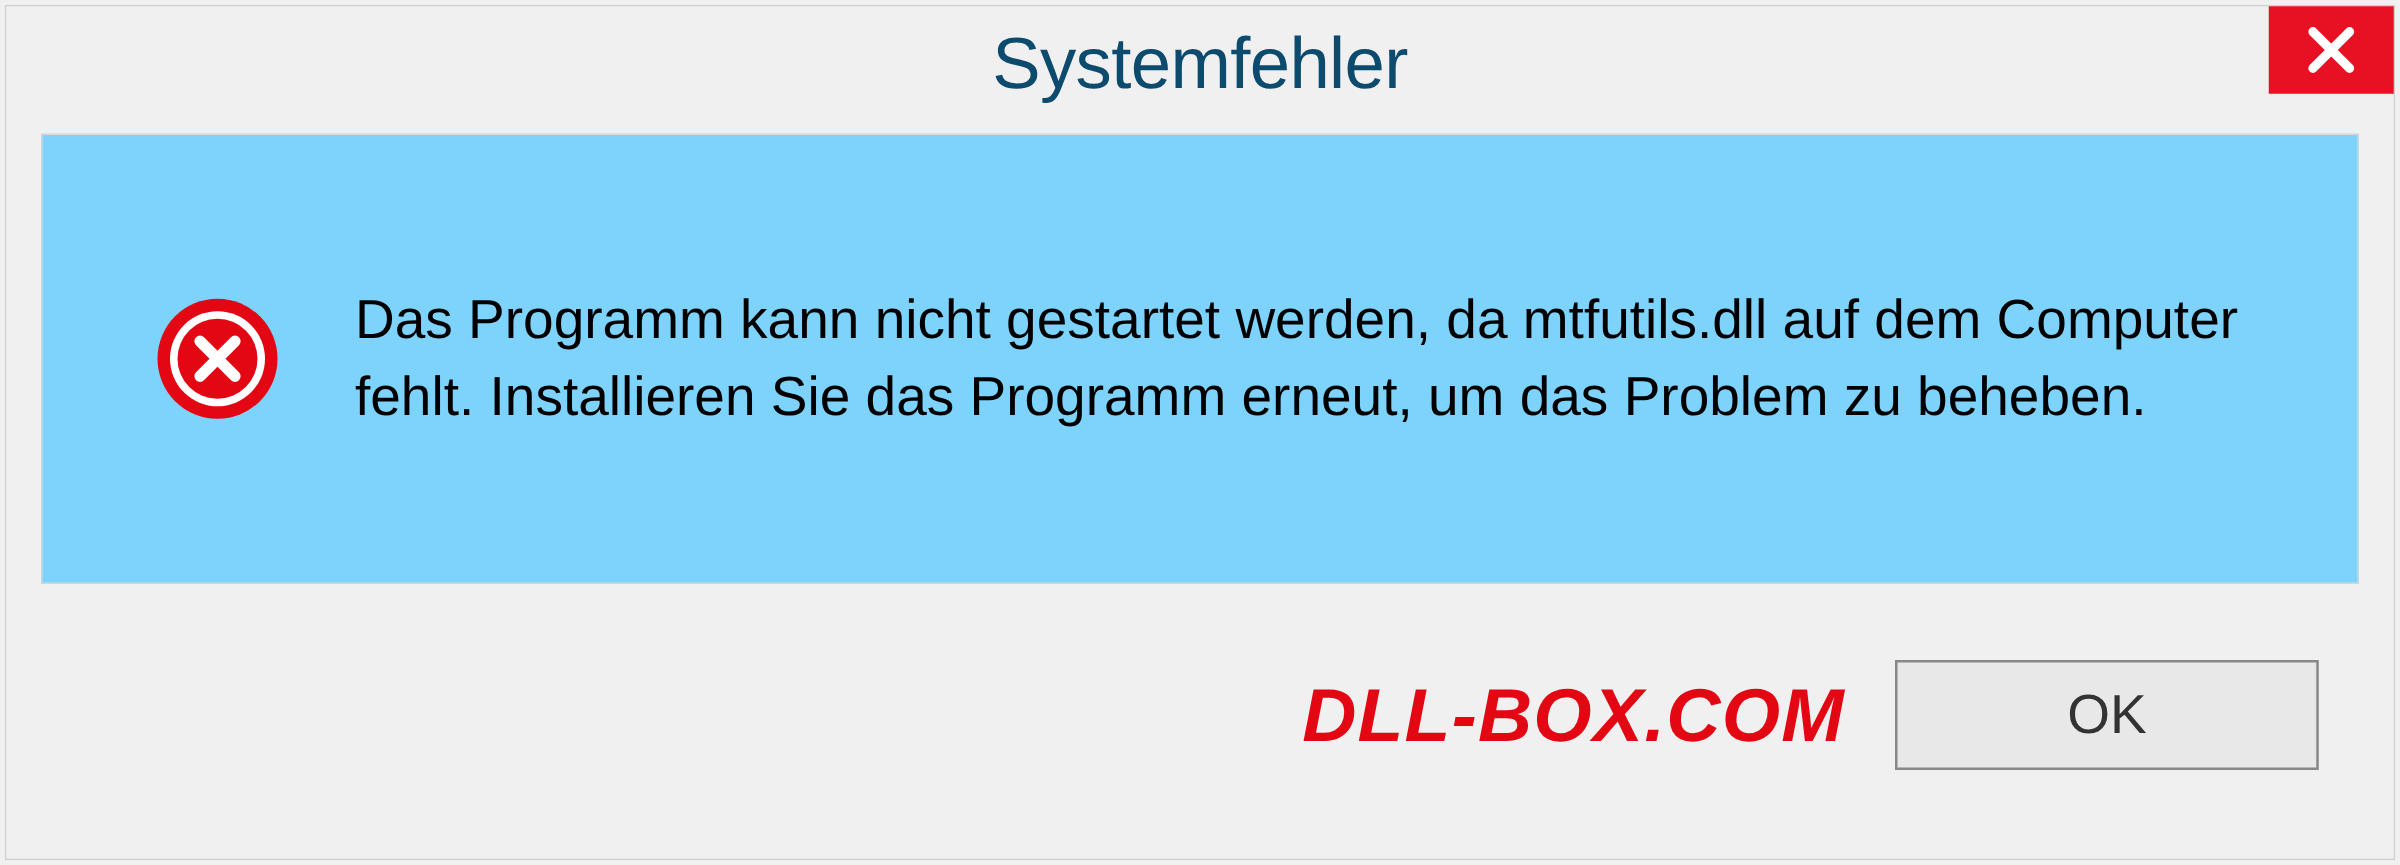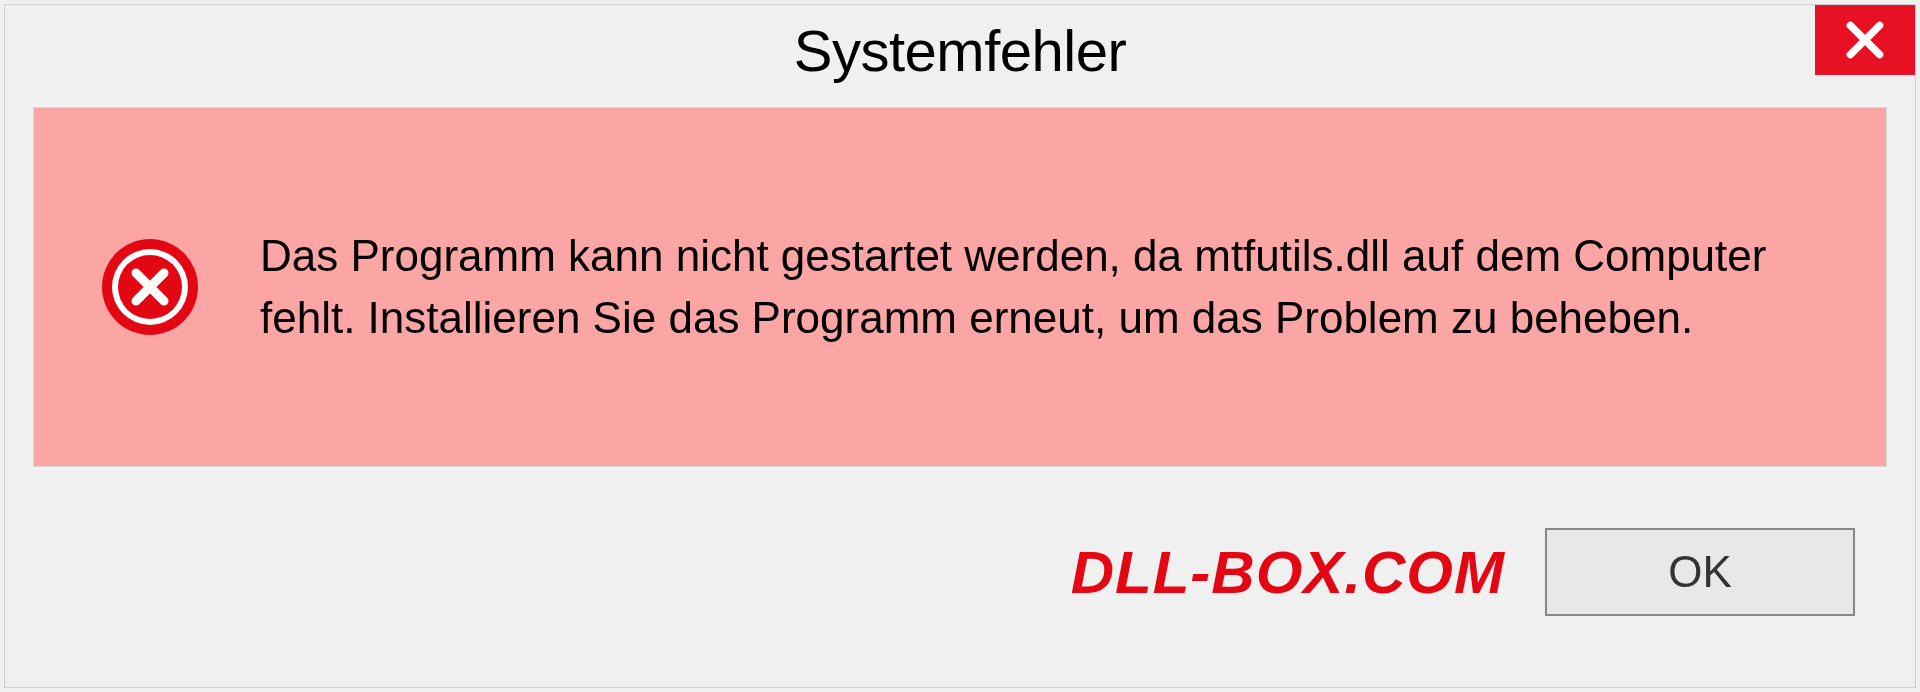--- a/index.html
+++ b/index.html
@@ -26,47 +26,47 @@
     .titlebar {
       position: relative;
       height: 90px;
       display: flex;
       align-items: center;
       justify-content: center;
     }
     .title {
       font-size: 58px;
       font-weight: 400;
-      color: #000000;
+      color: #0c4a6e;
       letter-spacing: -0.5px;
     }
     .close-btn {
       position: absolute;
       right: 0;
       top: 0;
       width: 100px;
       height: 70px;
       background: #e81123;
       display: flex;
       align-items: center;
       justify-content: center;
       cursor: pointer;
     }
     .close-btn svg {
       width: 44px;
       height: 44px;
     }
     .content-panel {
       margin: 12px 28px 0 28px;
-      background: #fca5a5;
+      background: #7dd3fc;
       border: 1px solid #d8d8d8;
       height: 360px;
       display: flex;
       align-items: center;
-      padding: 0 60px 0 66px;
+      padding: 0 60px 0 90px;
       gap: 60px;
     }
     .error-icon {
       width: 100px;
       height: 100px;
       flex-shrink: 0;
     }
     .error-icon svg {
       width: 100%;
       height: 100%;
@@ -90,21 +90,21 @@
       gap: 40px;
     }
     .watermark {
       font-size: 60px;
       font-weight: 800;
       font-style: italic;
       color: #e30613;
       letter-spacing: 1px;
     }
     .ok-button {
-      width: 310px;
+      width: 339px;
       height: 88px;
       background: #e8e8e8;
       border: 2px solid #888;
       font-size: 44px;
       color: #333;
       display: flex;
       align-items: center;
       justify-content: center;
       cursor: pointer;
       font-family: inherit;

